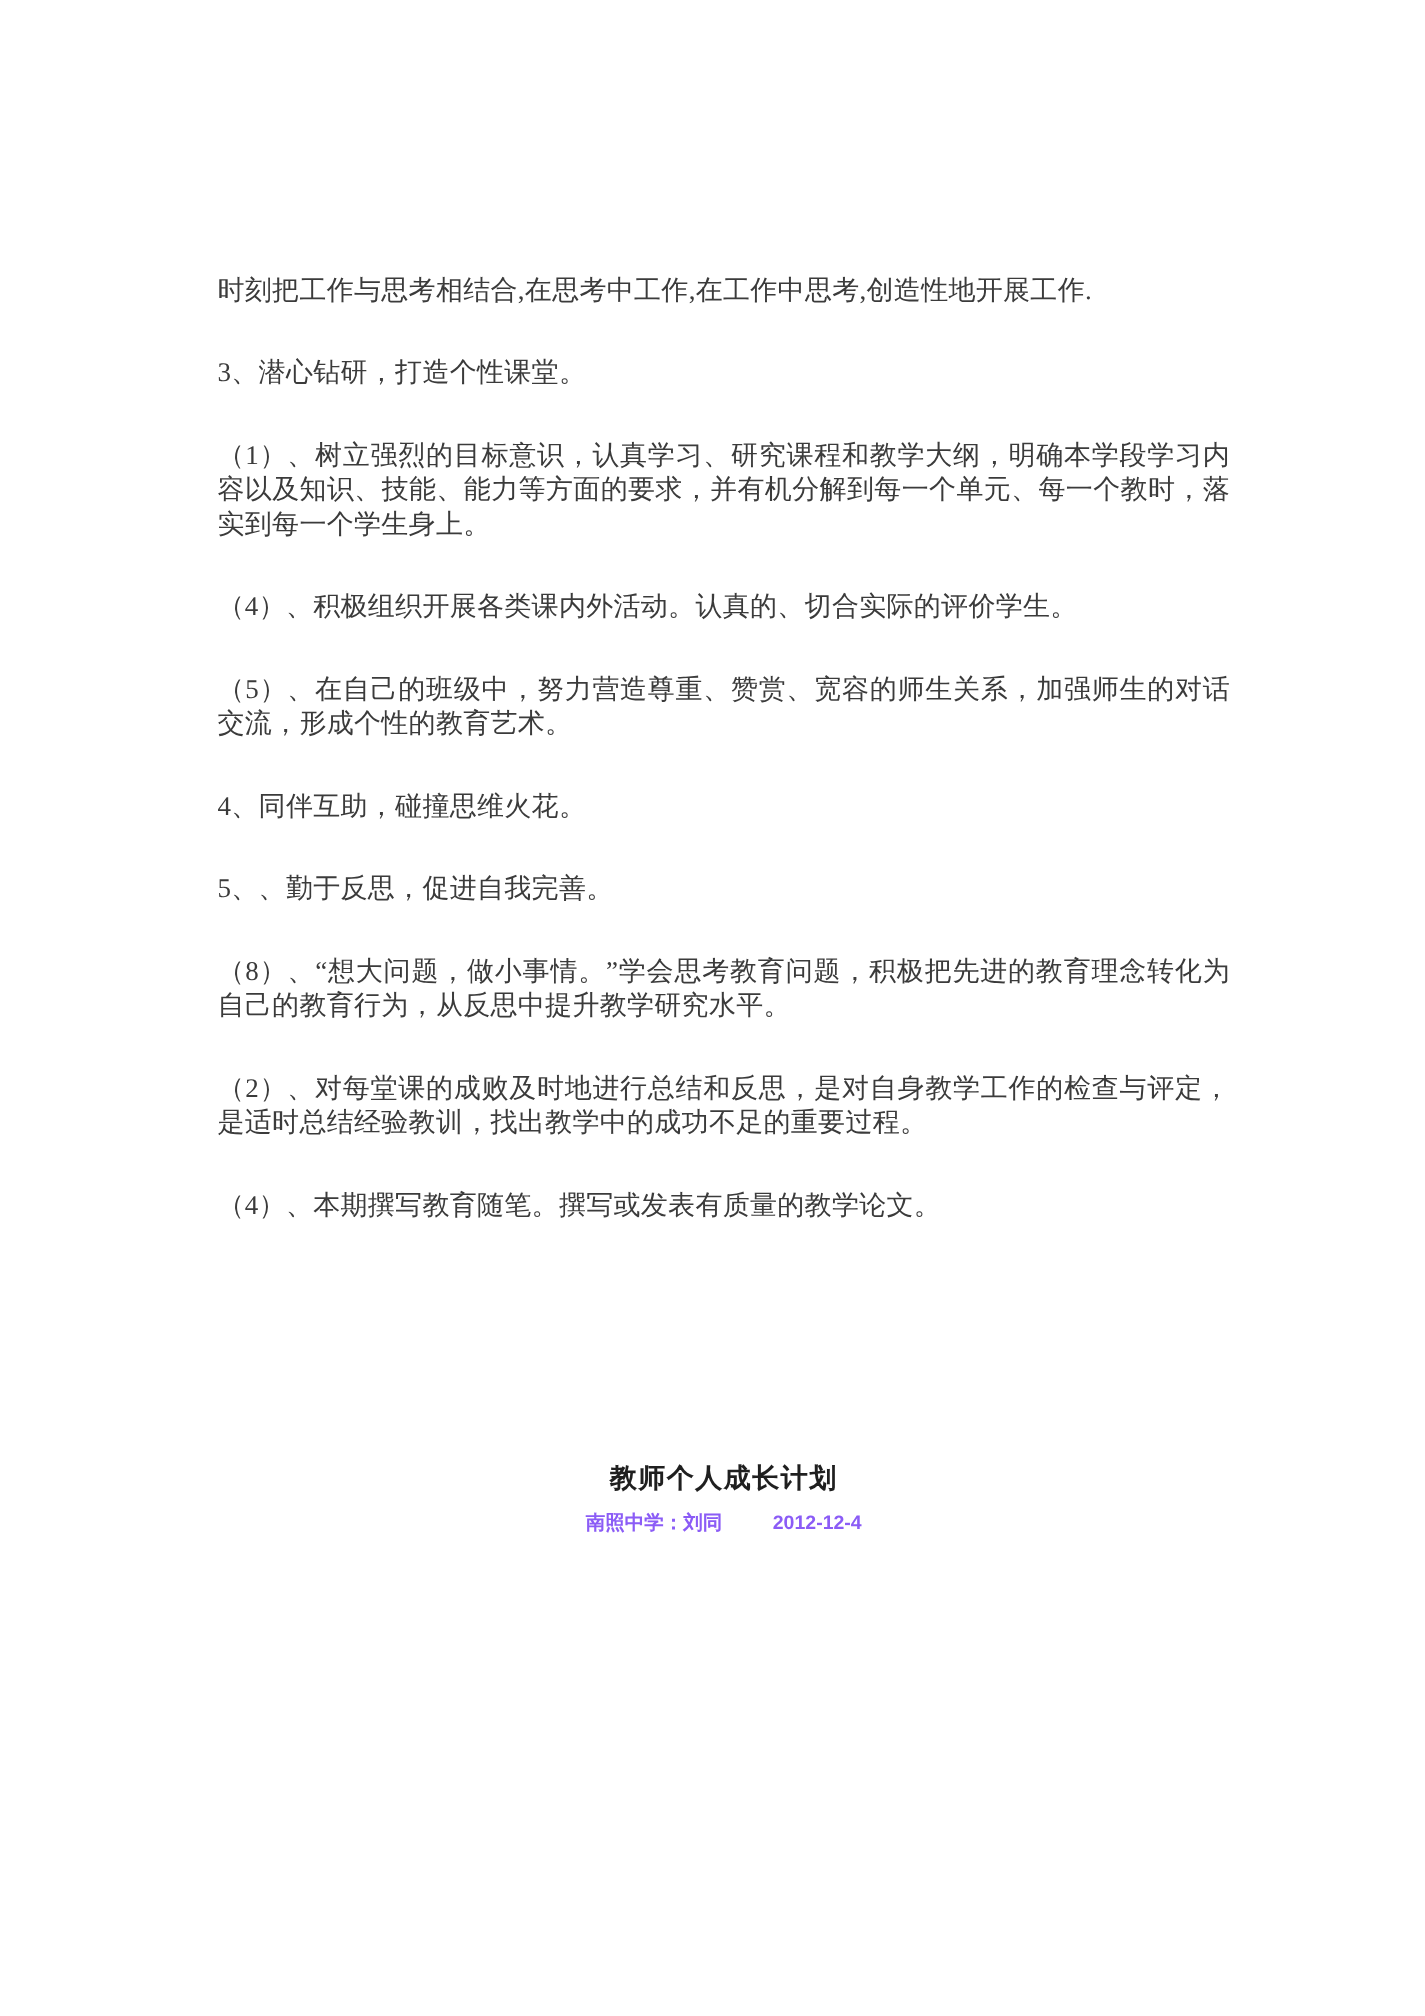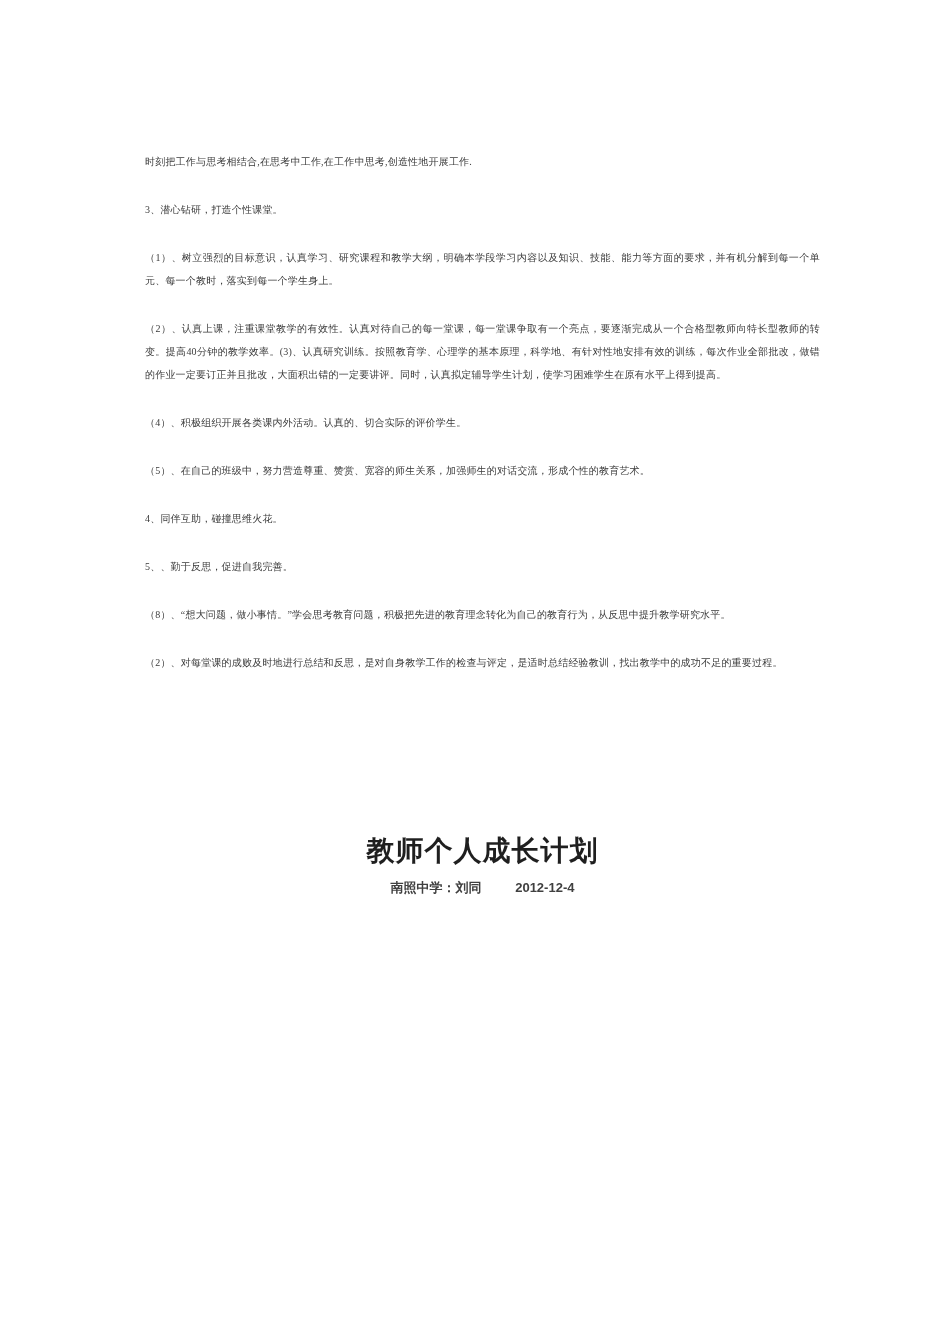--- a/index.html
+++ b/index.html
@@ -14,64 +14,65 @@
     width: 950px;
     height: 1344px;
     background: #ffffff;
     padding: 150px 130px 60px 145px;
     color: #3b3b3b;
   }
   .content {
     width: 675px;
   }
   p.para {
-    font-size: 10px;
+    font-size: 18px;
     line-height: 23px;
     text-align: justify;
     margin-bottom: 25px;
     letter-spacing: 0.2px;
     word-break: break-all;
+    margin-top: 32px;
   }
   .footer {
     margin-top: 158px;
     text-align: center;
   }
   .doc-title {
     font-family: "Liberation Sans", sans-serif;
-    font-size: 28px;
+    font-size: 18px;
     font-weight: bold;
     color: #1f1f1f;
     margin-bottom: 9px;
     letter-spacing: 1px;
   }
   .byline {
     font-family: "Liberation Sans", sans-serif;
     font-size: 13px;
     font-weight: bold;
-    color: #404040;
+    color: #8b5cf6;
   }
   .byline .date {
     margin-left: 30px;
   }
 </style>
 </head>
 <body>
 
 <div class="page">
   <div class="content">
     <p class="para">时刻把工作与思考相结合,在思考中工作,在工作中思考,创造性地开展工作.</p>
     <p class="para">3、潜心钻研，打造个性课堂。</p>
     <p class="para">（1）、树立强烈的目标意识，认真学习、研究课程和教学大纲，明确本学段学习内容以及知识、技能、能力等方面的要求，并有机分解到每一个单元、每一个教时，落实到每一个学生身上。</p>
-    <p class="para">（2）、认真上课，注重课堂教学的有效性。认真对待自己的每一堂课，每一堂课争取有一个亮点，要逐渐完成从一个合格型教师向特长型教师的转变。提高40分钟的教学效率。(3)、认真研究训练。按照教育学、心理学的基本原理，科学地、有针对性地安排有效的训练，每次作业全部批改，做错的作业一定要订正并且批改，大面积出错的一定要讲评。同时，认真拟定辅导学生计划，使学习困难学生在原有水平上得到提高。</p>
     <p class="para">（4）、积极组织开展各类课内外活动。认真的、切合实际的评价学生。</p>
     <p class="para">（5）、在自己的班级中，努力营造尊重、赞赏、宽容的师生关系，加强师生的对话交流，形成个性的教育艺术。</p>
     <p class="para">4、同伴互助，碰撞思维火花。</p>
     <p class="para">5、、勤于反思，促进自我完善。</p>
     <p class="para">（8）、“想大问题，做小事情。”学会思考教育问题，积极把先进的教育理念转化为自己的教育行为，从反思中提升教学研究水平。</p>
     <p class="para">（2）、对每堂课的成败及时地进行总结和反思，是对自身教学工作的检查与评定，是适时总结经验教训，找出教学中的成功不足的重要过程。</p>
+    <p class="para">（4）、本期撰写教育随笔。撰写或发表有质量的教学论文。</p>
 
     <div class="footer">
       <div class="doc-title">教师个人成长计划</div>
       <div class="byline">
         <span class="school">南照中学：刘同</span>
         <span class="date">2012-12-4</span>
       </div>
     </div>
   </div>
 </div>

